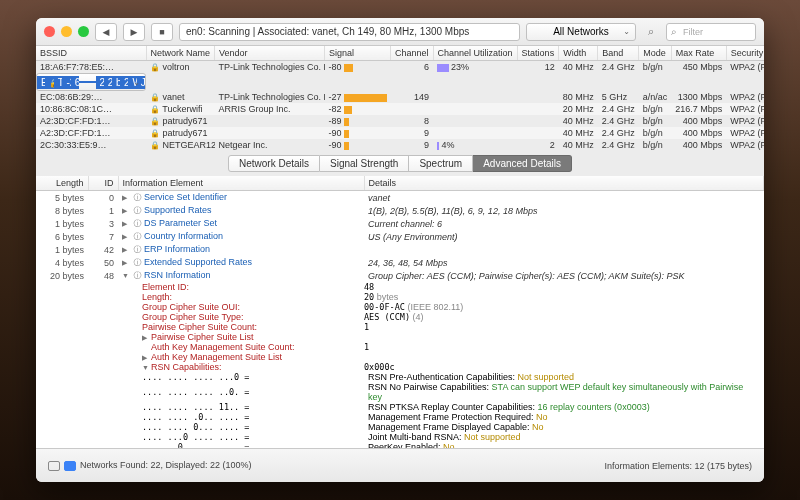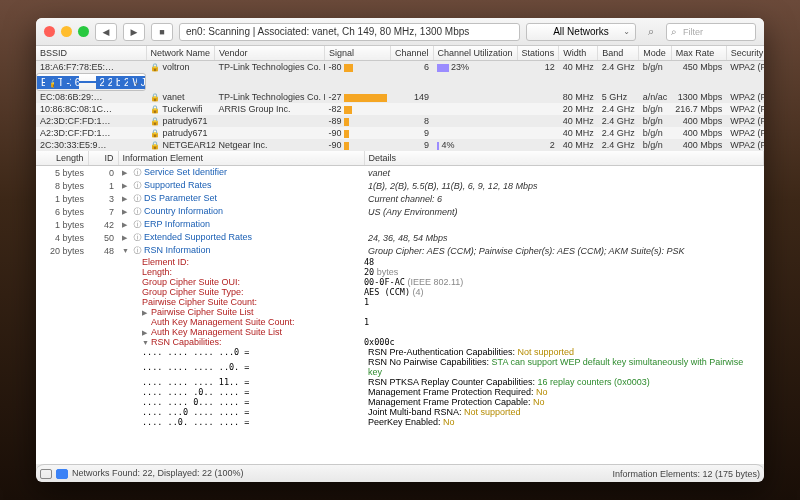--- a/index.html
+++ b/index.html
@@ -43,21 +43,21 @@
 .tri{display:inline-block;width:9px;color:#777;font-size:7px}
 .link{color:#1a5fb4}
 .red{color:#b22222}
 .mono{font-family:Menlo,monospace;font-size:8.5px}
 .sub td{padding:0 4px 0 0}
 .sub .lbl{padding-left:24px;width:246px}
 .rsnbits td{padding:0 4px}
 .rsnbits .bits{font-family:Menlo,monospace;font-size:8.5px;padding-left:24px;width:246px;white-space:pre}
 .ylw{color:#b58b00}
 .grn{color:#2e8b2e}
-.status { height:18px; background:linear-gradient(#f6f6f6,#e8e8e8); border-top:1px solid #c9c9c9; display:flex; align-items:center; justify-content:space-between; padding:0 4px; font-size:9px; color:#444;border-radius:8px; }
+.status { height:34px; background:linear-gradient(#f6f6f6,#e8e8e8); border-top:1px solid #c9c9c9; display:flex; align-items:center; justify-content:space-between; padding:0 12px; font-size:9px; color:#444; }
 .sicon{display:inline-block;width:12px;height:10px;border:1px solid #888;border-radius:2px;margin-right:4px;vertical-align:middle}
 .sicon.on{background:#3b82f6;border-color:#3b82f6}
 </style>
 </head>
 <body>
 
 <div class="window">
  <div class="titlebar">
   <div class="tl">
    <div class="dot r"></div>
@@ -188,20 +188,26 @@
             <td>40 MHz</td>
             <td>2.4 GHz</td>
             <td>b/g/n</td>
             <td style="text-align:right">400 Mbps</td>
             <td>WPA2 (PSK)</td>
           </tr>
         </tbody>
   </table>
  </div>
 
+ <div class="tabs">
+  <div class="tab">Network Details</div>
+  <div class="tab">Signal Strength</div>
+  <div class="tab">Spectrum</div>
+  <div class="tab active">Advanced Details</div>
+ </div>
 
  <div class="detail">
   <table>
    <thead>
           <tr class="dheadrow">
     <th>Length</th>
     <th>ID</th>
     <th>Information Element</th>
     <th>Details</th>
    </tr>
@@ -324,21 +330,21 @@
           <tr class="rsnbits">
             <td></td>
             <td></td>
             <td class="bits">.... .... .0.. .... = </td>
             <td><span>Management Frame Protection Required:</span><span class="ylw"> No</span></td>
           </tr>
           <tr class="rsnbits">
             <td></td>
             <td></td>
             <td class="bits">.... .... 0... .... = </td>
-            <td><span>Management Frame Protection Capable:</span><span class="ylw"> No</span></td>
+            <td><span>Management Frame Displayed Capable:</span><span class="ylw"> No</span></td>
           </tr>
           <tr class="rsnbits">
             <td></td>
             <td></td>
             <td class="bits">.... ...0 .... .... = </td>
             <td><span>Joint Multi-band RSNA:</span><span class="ylw"> Not supported</span></td>
           </tr>
           <tr class="rsnbits">
             <td></td>
             <td></td>

